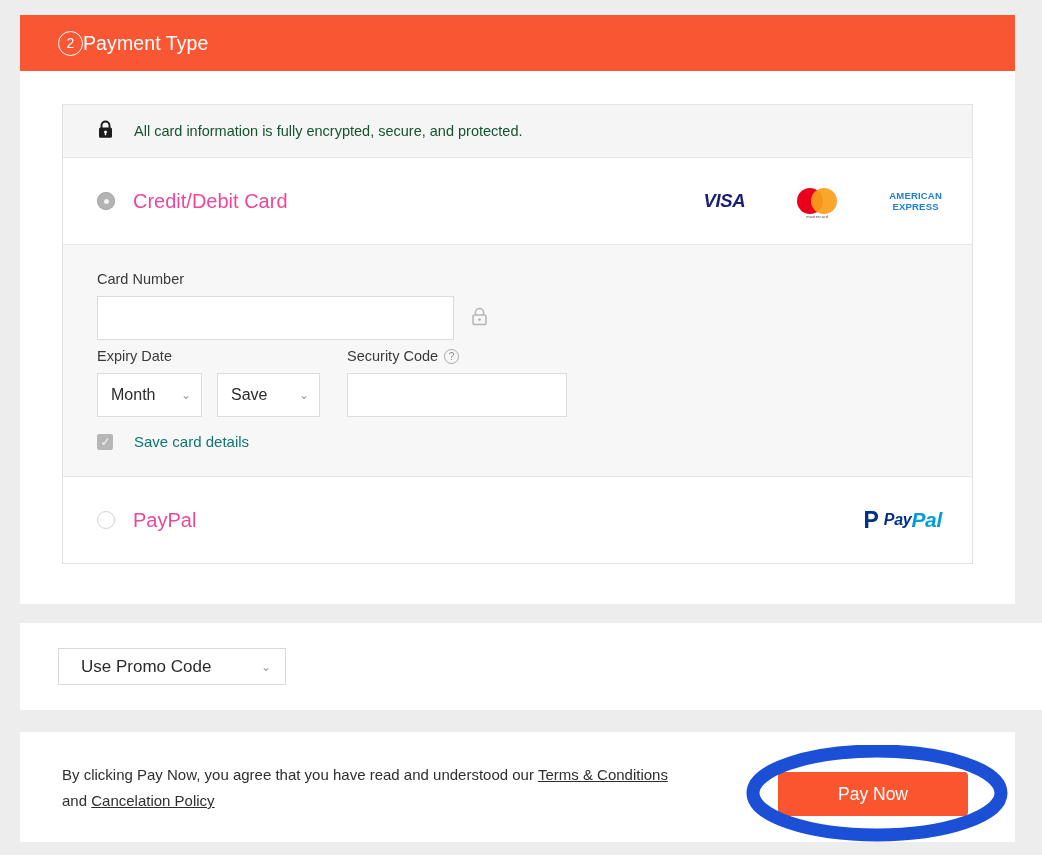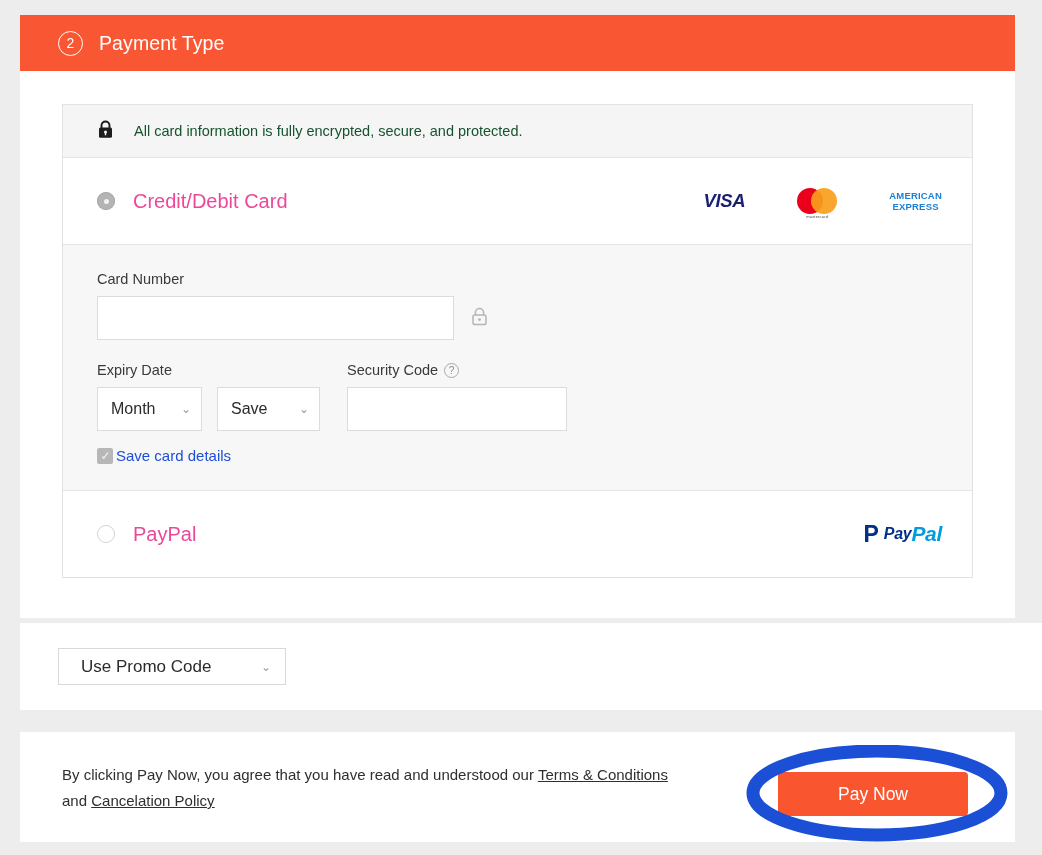--- a/index.html
+++ b/index.html
@@ -22,21 +22,21 @@
     display: flex; align-items: center; padding-left: 38px;
     color: #fff;
   }
   .step-badge {
     width: 25px; height: 25px; border-radius: 50%;
     border: 1.6px solid #ffffff;
     display: flex; align-items: center; justify-content: center;
     font-size: 14px; line-height: 1; color: #fff;
     flex: 0 0 auto;
   }
-  .pt-title { margin-left: 16px; font-size: 19.5px; color: #fff; letter-spacing: .1px; }
+  .pt-title { font-size: 19.5px; color: #fff; letter-spacing: .1px; }
 
   .pt-body { padding: 33px 42px 40px 42px; }
 
   .methods {
     border: 1px solid #e2e2e2;
   }
 
   
   .notice {
     background: #f5f5f5;
@@ -94,21 +94,21 @@
   .field-label { font-size: 14.5px; color: #3a3a3a; margin-bottom: 9px; }
   .row-inline { display: flex; align-items: center; }
   .txt-input {
     background: #fff; border: 1px solid #dcdcdc;
     height: 44px; font-size: 15px; padding: 0 10px;
     font-family: "Liberation Sans", sans-serif; color: #222;
   }
   #card-number-input { width: 357px; }
   .lock-outline { margin-left: 16px; }
 
-  .two-col { display: flex; margin-top: 22px; }
+  .two-col { display: flex; margin-top: 8px; }
   .col-expiry { width: 250px; }
   .col-sec { flex: 1 1 auto; }
   .sec-label-row { display: flex; align-items: center; gap: 6px; }
   .help-icon {
     width: 15px; height: 15px; border-radius: 50%;
     border: 1.2px solid #a9a9a9; color: #8e8e8e;
     font-size: 10px; line-height: 13px; text-align: center;
   }
   .selects { display: flex; gap: 15px; }
   .sel {
@@ -123,21 +123,21 @@
 
   .save-row { display: flex; align-items: center; margin-top: 16px; }
   .checkbox {
     width: 16px; height: 16px; background: #b7b7b7;
     border-radius: 2px; position: relative; flex: 0 0 auto;
   }
   .checkbox .tick {
     position: absolute; left: 3.5px; top: 0px;
     color: #f4f4f4; font-size: 12px; line-height: 16px;
   }
-  .save-label { font-size: 15px; color: #1d4ed8; margin-left: 3px; }
+  .save-label { font-size: 15px; color: #0f766e; margin-left: 21px; }
 
   
   .paypal-row { height: 86px; }
   .pp-logo { display: flex; align-items: center; }
   .pp-mark {
     font-size: 23px; font-weight: bold; color: #003087;
     line-height: 1; margin-right: 5px;
   }
   .pp-pay { font-size: 16px; font-weight: bold; font-style: italic; color: #003087; letter-spacing: -0.3px; }
   .pp-pal { font-size: 21px; font-weight: bold; font-style: italic; color: #009cde; letter-spacing: -0.3px; }

